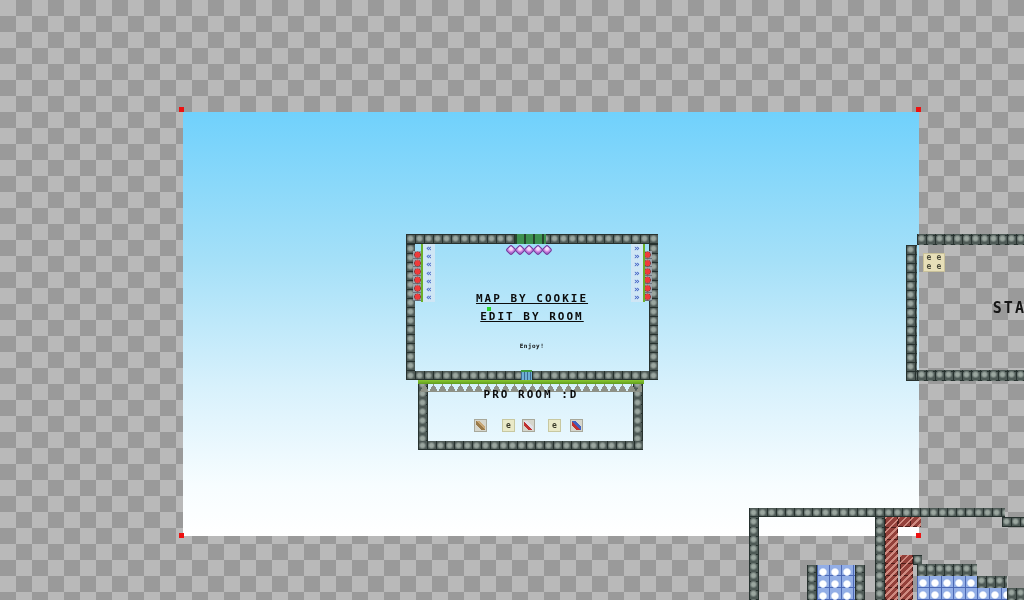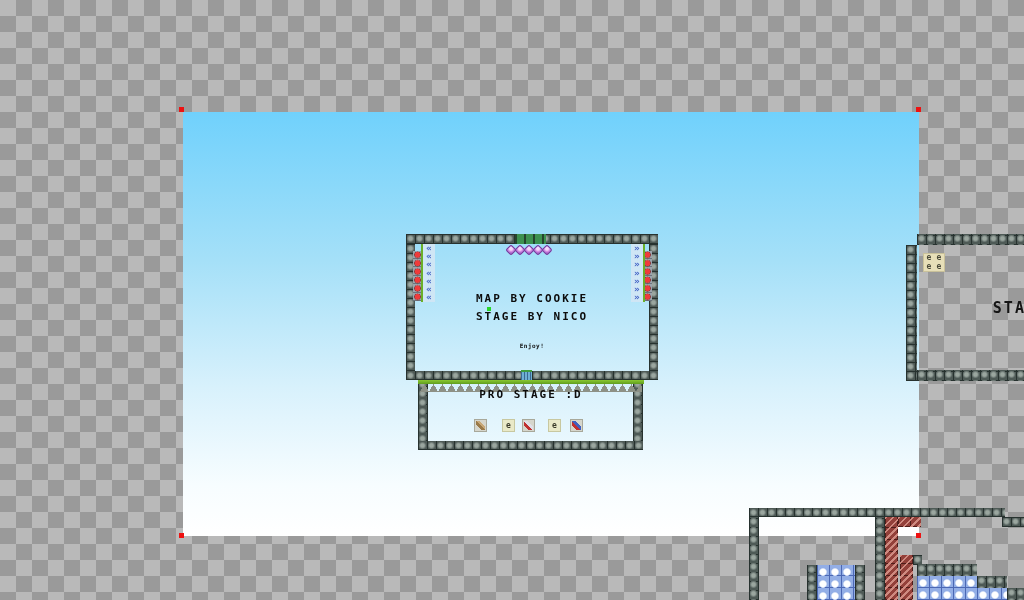--- a/index.html
+++ b/index.html
@@ -80,21 +80,21 @@
   }
   .tele{
     background-color:#6fb0d4;border-top:2px solid #3f9e3f;box-sizing:border-box;
     background-image:repeating-linear-gradient(90deg,#3a6a94 0 1px,transparent 1px 3px);
     z-index:13;
   }
   .pixel-text{
     font-family:"DejaVu Sans Mono",monospace;font-weight:bold;color:#0c0c0c;
     text-align:center;z-index:14;
   }
-  .t-line{left:406px;width:252px;font-size:11px;letter-spacing:2px;}
+  .t-line{left:406px;width:252px;font-size:11px;letter-spacing:2px;text-decoration:underline;}
   .cursor-px{left:487px;top:307px;width:4px;height:4px;background:#27d62a;z-index:15;}
   .pickup{
     width:13px;height:13px;background:#d6d6cc;border:1px solid #a8a89a;
     box-sizing:border-box;z-index:13;
   }
   .pickup .diag{position:absolute;inset:1px;}
   .pickup.ammo{
     background:#e9e9c8;border-color:#c8c8a0;
     font:bold 8px/11px "DejaVu Sans Mono",monospace;color:#3a3a2a;text-align:center;
   }
@@ -134,30 +134,30 @@
     <span class="gem"></span>
     <span class="gem"></span>
   </div>
   <div class="abs dots" style="left:413px;top:251px;width:9px;height:50px;"></div>
   <div class="abs dots" style="left:643px;top:251px;width:9px;height:50px;"></div>
   <div class="abs stoppers sl" style="left:421px;top:244px;"></div>
   <div class="abs stoppers sr" style="left:631px;top:244px;"></div>
   <div class="abs tele" style="left:521px;top:370px;width:11px;height:10px;"></div>
 
   <div class="abs pixel-text t-line" style="top:292px;">MAP BY COOKIE</div>
-  <div class="abs pixel-text t-line" style="top:310px;">STAGE BY NICO</div>
+  <div class="abs pixel-text t-line" style="top:310px;">EDIT BY ROOM</div>
   <div class="abs cursor-px"></div>
   <div class="abs pixel-text enjoy">Enjoy!</div>
 
   <div class="abs grass" style="left:418px;top:380px;width:226px;height:4px;"></div>
   <div class="abs spikes" style="left:420px;top:384px;width:222px;height:8px;"></div>
   <div class="abs tiles" style="left:418px;top:380px;width:10px;height:70px;"></div>
   <div class="abs tiles" style="left:633px;top:380px;width:10px;height:70px;"></div>
   <div class="abs tiles" style="left:418px;top:441px;width:225px;height:9px;"></div>
-  <div class="abs pixel-text pro-label">PRO STAGE :D</div>
+  <div class="abs pixel-text pro-label">PRO ROOM :D</div>
 
   <div class="abs pickup" style="left:474px;top:419px;">
       <span class="diag d-hammer"></span>
     </div>
   <div class="abs pickup ammo" style="left:502px;top:419px;">e</div>
   <div class="abs pickup" style="left:522px;top:419px;">
       <span class="diag d-pistol"></span>
     </div>
   <div class="abs pickup ammo" style="left:548px;top:419px;">e</div>
   <div class="abs pickup" style="left:570px;top:419px;">

